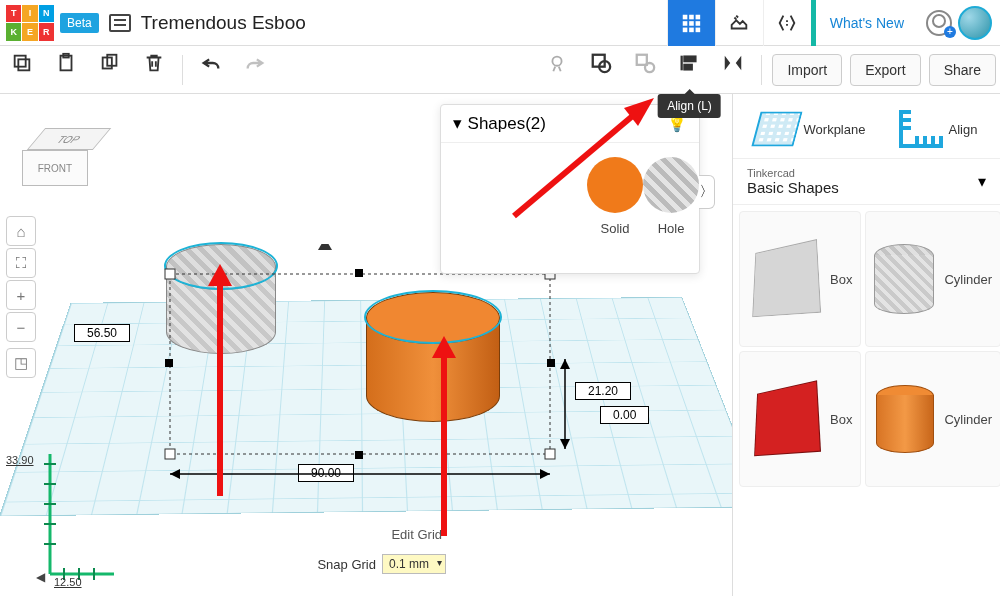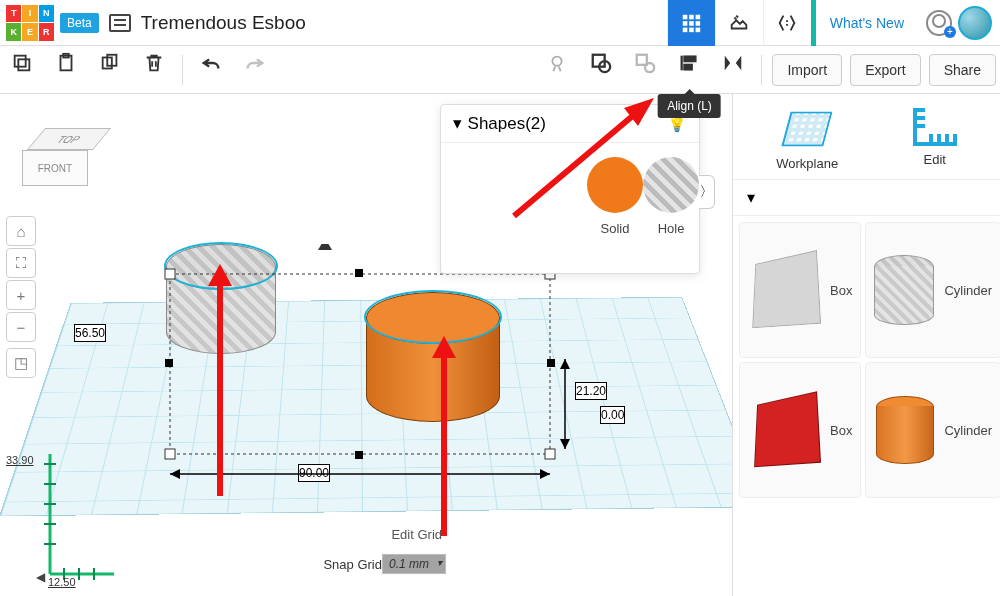--- a/index.html
+++ b/index.html
@@ -34,21 +34,21 @@
 .tooltip { position:absolute; top:42px; left:50%; transform:translateX(-50%); background:#333; color:#fff; font-size:12px; padding:5px 9px; border-radius:3px; white-space:nowrap; z-index:50; }
 .tooltip::before{content:"";position:absolute;top:-5px;left:50%;transform:translateX(-50%);border:5px solid transparent;border-bottom-color:#333;border-top:none;}
 
 
 .main { display:flex; height:502px; }
 .canvas { flex:1; position:relative; background:#fff; overflow:hidden; }
 .sidebar { width:268px; border-left:1px solid #ddd; display:flex; flex-direction:column; }
 
 
 .side-top { display:flex; justify-content:space-around; padding:14px 6px 8px; border-bottom:1px solid #eee; }
-.side-tool { display:flex; flex-direction:column; align-items:center; gap:6px; font-size:13px; color:#333; }
+.side-tool { display:flex; flex-direction:row; align-items:center; gap:6px; font-size:13px; color:#333; }
 .wp-icon { width:42px; height:42px; border:2px solid #1fa7de; background: repeating-linear-gradient(0deg,#cfeaf5 0 4px,transparent 4px 8px), repeating-linear-gradient(90deg,#cfeaf5 0 4px,transparent 4px 8px); transform:skewX(-15deg) rotateX(35deg); }
 .ruler-icon { width:44px; height:38px; border-left:4px solid #1fa7de; border-bottom:4px solid #1fa7de; position:relative; }
 .ruler-icon::before{content:"";position:absolute;left:-4px;top:0;width:12px;height:4px;background:#1fa7de;box-shadow:0 8px 0 #1fa7de,0 16px 0 #1fa7de;}
 .ruler-icon::after{content:"";position:absolute;bottom:-4px;right:0;width:4px;height:12px;background:#1fa7de;box-shadow:-8px 0 0 #1fa7de,-16px 0 0 #1fa7de,-24px 0 0 #1fa7de;}
 .lib-select { padding:8px 14px; border-bottom:1px solid #eee; display:flex; justify-content:space-between; align-items:center; }
 .lib-select .small{font-size:11px;color:#666;} .lib-select .big{font-size:15px;color:#222;}
 .shapes-grid { flex:1; display:grid; grid-template-columns:1fr 1fr; gap:4px; padding:6px; overflow:hidden; align-content:start; }
 .shape-card { height:136px; border:1px solid #eee; border-radius:4px; background:#fafafa; display:flex; flex-direction:row; align-items:center; justify-content:flex-end; padding:8px; gap:10px; }
 .shape-card span{font-size:13px;color:#444;}
 
@@ -61,24 +61,24 @@
   transform: perspective(1200px) rotateX(52deg) rotateZ(-1deg);
   transform-origin: center center;
   border:1px solid #9fd0db;
 }
 .viewcube { position:absolute; top:34px; left:22px; width:82px; height:66px; }
 .vc-top{ position:absolute; width:66px; height:22px; background:#f4f4f4; border:1px solid #bbb; transform:skewX(-40deg); top:0; left:14px; display:flex;align-items:center;justify-content:center;font-size:10px;color:#888;}
 .vc-front{ position:absolute; width:66px; height:36px; background:#fbfbfb; border:1px solid #bbb; top:22px; left:0; display:flex;align-items:center;justify-content:center;font-size:10px;color:#888;}
 .nav-btns { position:absolute; left:6px; top:122px; display:flex; flex-direction:column; gap:2px; }
 .nav-btns .nb{ width:30px; height:30px; border:1px solid #ccc; border-radius:4px; background:#fff; display:flex; align-items:center; justify-content:center; font-size:15px; color:#777;}
 .nav-btns .nb:last-child{margin-top:4px;}
-.measure { position:absolute; background:#fff; border:1px solid #000; font-size:12px; padding:1px 0; }
+.measure { position:absolute; background:#fff; border:1px solid #000; font-size:12px; padding:1px 12px; }
 .edit-grid { position:absolute; right:290px; bottom:54px; font-size:13px; color:#555;}
-.snap-row { position:absolute; right:286px; bottom:22px; font-size:13px; color:#333; display:flex; align-items:center;}
-.snap-sel { border:1px solid #bbb; padding:2px 16px 2px 6px; font-size:12px; background:#a3a3a3; position:relative;font-style:italic;}
+.snap-row { position:absolute; right:286px; bottom:22px; font-size:13px; color:#333; display:flex; gap:6px; align-items:center;}
+.snap-sel { border:1px solid #bbb; padding:2px 16px 2px 6px; font-size:12px; background:#fef9c3; position:relative;}
 .snap-sel::after{content:"▾"; position:absolute; right:3px; top:2px; font-size:10px;}
 .tick-label{position:absolute;font-size:11px;color:#333;text-decoration:underline;}
 
 
 .shapes-panel{ position:absolute; top:10px; left:440px; width:260px; height:170px; background:#fff; border:1px solid #ddd; border-radius:4px; box-shadow:0 2px 10px rgba(0,0,0,0.1); z-index:30; }
 .shapes-panel .hdr{ display:flex; align-items:center; gap:6px; padding:8px 12px; font-size:17px; border-bottom:1px solid #eee;}
 .shapes-panel .hdr .bulb{ margin-left:auto; font-size:16px; color:#aaa; position:relative;}
 .shapes-panel .bdy{ display:flex; justify-content:flex-end; padding:14px 0 6px;}
 .swatch{ display:flex; flex-direction:column; align-items:center; gap:8px; font-size:13px; color:#444;}
 .sw-solid{width:56px;height:56px;border-radius:50%;background:#f07a1a;}
@@ -299,21 +299,21 @@
           <line x1="40" y1="70" x2="52" y2="70"></line>
         <line x1="40" y1="90" x2="52" y2="90"></line>
           <line x1="40" y1="110" x2="52" y2="110"></line>
         <line x1="40" y1="130" x2="52" y2="130"></line>
         <line x1="60" y1="154" x2="60" y2="166"></line>
           <line x1="75" y1="154" x2="75" y2="166"></line>
         <line x1="90" y1="154" x2="90" y2="166"></line>
       </g>
     </svg>
     <div class="tick-label" style="left:6px; top:360px;">33.90</div>
-    <div class="tick-label" style="left:48px; top:482px;">12.50</div>
+    <div class="tick-label" style="left:54px; top:482px;">12.50</div>
     <div style="position:absolute;left:36px;top:476px;font-size:12px;color:#444">◀</div>
 
     <div class="shapes-panel">
       <div class="hdr">
         <span>▾</span>
         <span>Shapes(2)</span>
         <span class="bulb">💡</span>
       </div>
       <div class="bdy">
         <div class="swatch">
@@ -349,24 +349,28 @@
   </div>
 
   <div class="sidebar">
     <div class="side-top">
       <div class="side-tool">
         <div class="wp-icon"></div>
         <span>Workplane</span>
       </div>
       <div class="side-tool">
         <div class="ruler-icon"></div>
-        <span>Edit</span>
+        <span>Align</span>
       </div>
     </div>
     <div class="lib-select">
+      <div>
+        <div class="small">Tinkercad</div>
+        <div class="big">Basic Shapes</div>
+      </div>
       <span>▾</span>
     </div>
     <div class="shapes-grid">
       <div class="shape-card">
           <div class="th-box-grey"></div>
           <span>Box</span>
         </div>
       <div class="shape-card">
           <div class="th-cyl-grey"></div>
           <span>Cylinder</span>

